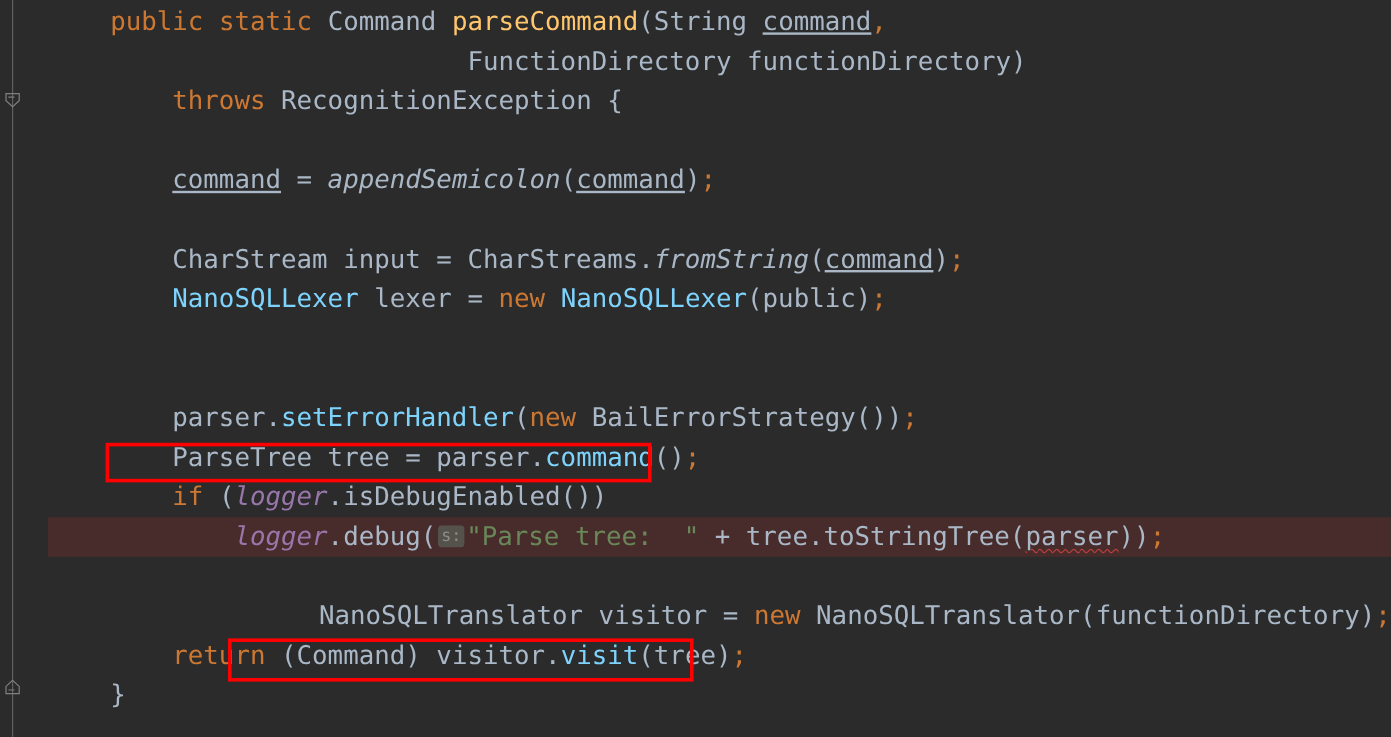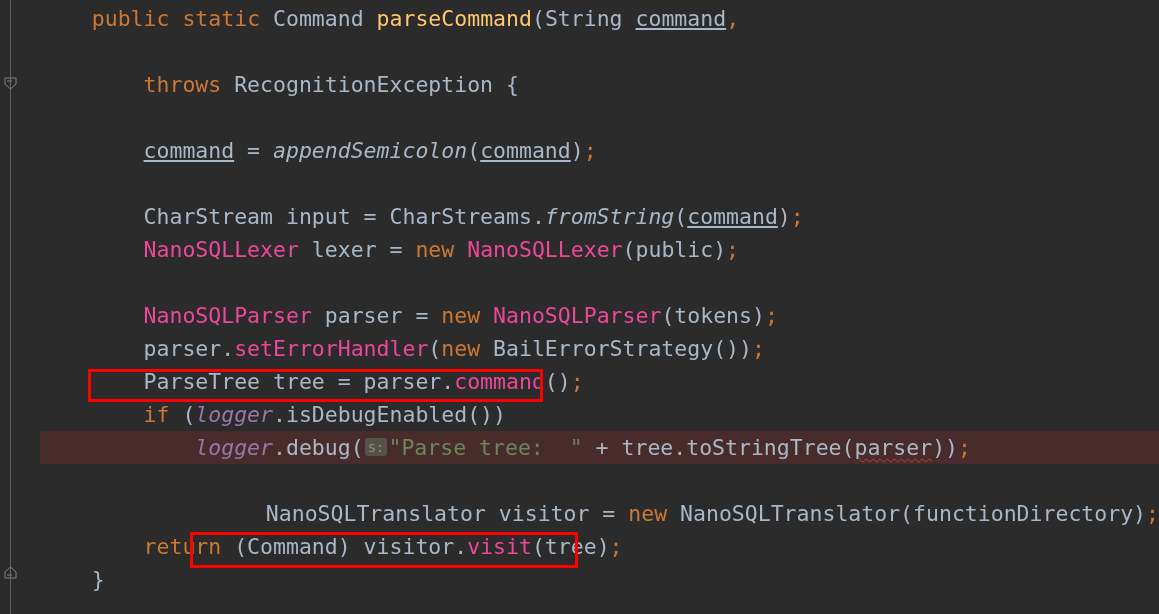--- a/index.html
+++ b/index.html
@@ -81,21 +81,21 @@
 
   .line.highlighted {
     background: #482c2c;
   }
 
   
   .kw      { color: #cc7832; }            
   .plain   { color: #a9b7c6; }            
   .type    { color: #a9b7c6; }
   .method  { color: #ffc66d; }            
-  .err     { color: #ec4899; }            
+  .err     { color: #7dd3fc; }            
   .static-m{ color: #a9b7c6; font-style: italic; }  
   .field-s { color: #9876aa; font-style: italic; margin-top: 24px; }  
   .str     { color: #6a8759; }            
   .semi    { color: #cc7832; }
   .underl  { text-decoration: underline; text-decoration-color: #a9b7c6; }
 
   
   .wavy {
     text-decoration: underline;
     text-decoration-style: wavy;
@@ -127,27 +127,27 @@
     pointer-events: none;
   }
 </style>
 </head>
 <body>
 
 <div id="editor-root">
 
   <div id="code">
       <div class="line" style="top: 2px;"><span class="txt"><span class="plain">    </span><span class="kw">public</span><span class="plain"> </span><span class="kw">static</span><span class="plain"> </span><span class="type">Command</span><span class="plain"> </span><span class="method">parseCommand</span><span class="plain">(</span><span class="type">String</span><span class="plain"> </span><span class="plain underl">command</span><span class="semi">,</span></span></div>
+      <div class="line" style="top: 35px;"><span class="txt"><span class="plain">                           </span><span class="plain">FunctionDirectory functionDirectory)</span></span></div>
       <div class="line" style="top: 68px;"><span class="txt"><span class="plain">        </span><span class="kw">throws</span><span class="plain"> RecognitionException {</span></span></div>
       <div class="line" style="top: 101px;"><span class="txt"></span></div>
       <div class="line" style="top: 134px;"><span class="txt"><span class="plain">        </span><span class="plain underl">command</span><span class="plain"> = </span><span class="static-m">appendSemicolon</span><span class="plain">(</span><span class="plain underl">command</span><span class="plain">)</span><span class="semi">;</span></span></div>
       <div class="line" style="top: 167px;"><span class="txt"></span></div>
       <div class="line" style="top: 200px;"><span class="txt"><span class="plain">        CharStream input = CharStreams.</span><span class="static-m">fromString</span><span class="plain">(</span><span class="plain underl">command</span><span class="plain">)</span><span class="semi">;</span></span></div>
       <div class="line" style="top: 233px;"><span class="txt"><span class="plain">        </span><span class="err">NanoSQLLexer</span><span class="plain"> lexer = </span><span class="kw">new</span><span class="plain"> </span><span class="err">NanoSQLLexer</span><span class="plain">(public)</span><span class="semi">;</span></span></div>
-      <div class="line" style="top: 299px;"><span class="txt"><span class="plain">        </span><span class="err">NanoSQLParser</span><span class="plain"> parser = </span><span class="kw">new</span><span class="plain"> </span><span class="err">NanoSQLParser</span><span class="plain">(tokens)</span><span class="semi">;</span></span></div>
       <div class="line" style="top: 332px;"><span class="txt"><span class="plain">        parser.</span><span class="err">setErrorHandler</span><span class="plain">(</span><span class="kw">new</span><span class="plain"> BailErrorStrategy())</span><span class="semi">;</span></span></div>
       <div class="line" style="top: 365px;"><span class="txt"><span class="plain">        ParseTree tree = parser.</span><span class="err">command</span><span class="plain">()</span><span class="semi">;</span></span></div>
       <div class="line" style="top: 398px;"><span class="txt"><span class="plain">        </span><span class="kw">if</span><span class="plain"> (</span><span class="field-s">logger</span><span class="plain">.isDebugEnabled())</span></span></div>
       <div class="line highlighted" style="top: 431px;"><span class="txt"><span class="plain">            </span><span class="field-s">logger</span><span class="plain">.debug(</span><span class="inlay">s:</span><span class="str">"Parse tree:  "</span><span class="plain"> + tree.toStringTree(</span><span class="plain wavy">parser</span><span class="plain">))</span><span class="semi">;</span></span></div>
       <div class="line" style="top: 464px;"><span class="txt"></span></div>
       <div class="line" style="top: 497px; text-align: right;"><span class="txt"><span class="plain">        NanoSQLTranslator visitor = </span><span class="kw">new</span><span class="plain"> NanoSQLTranslator(functionDirectory)</span><span class="semi">;</span></span></div>
       <div class="line" style="top: 530px;"><span class="txt"><span class="plain">        </span><span class="kw">return</span><span class="plain"> (Command) visitor.</span><span class="err">visit</span><span class="plain">(tree)</span><span class="semi">;</span></span></div>
       <div class="line" style="top: 563px;"><span class="txt"><span class="plain">    }</span></span></div>
     </div>
 

